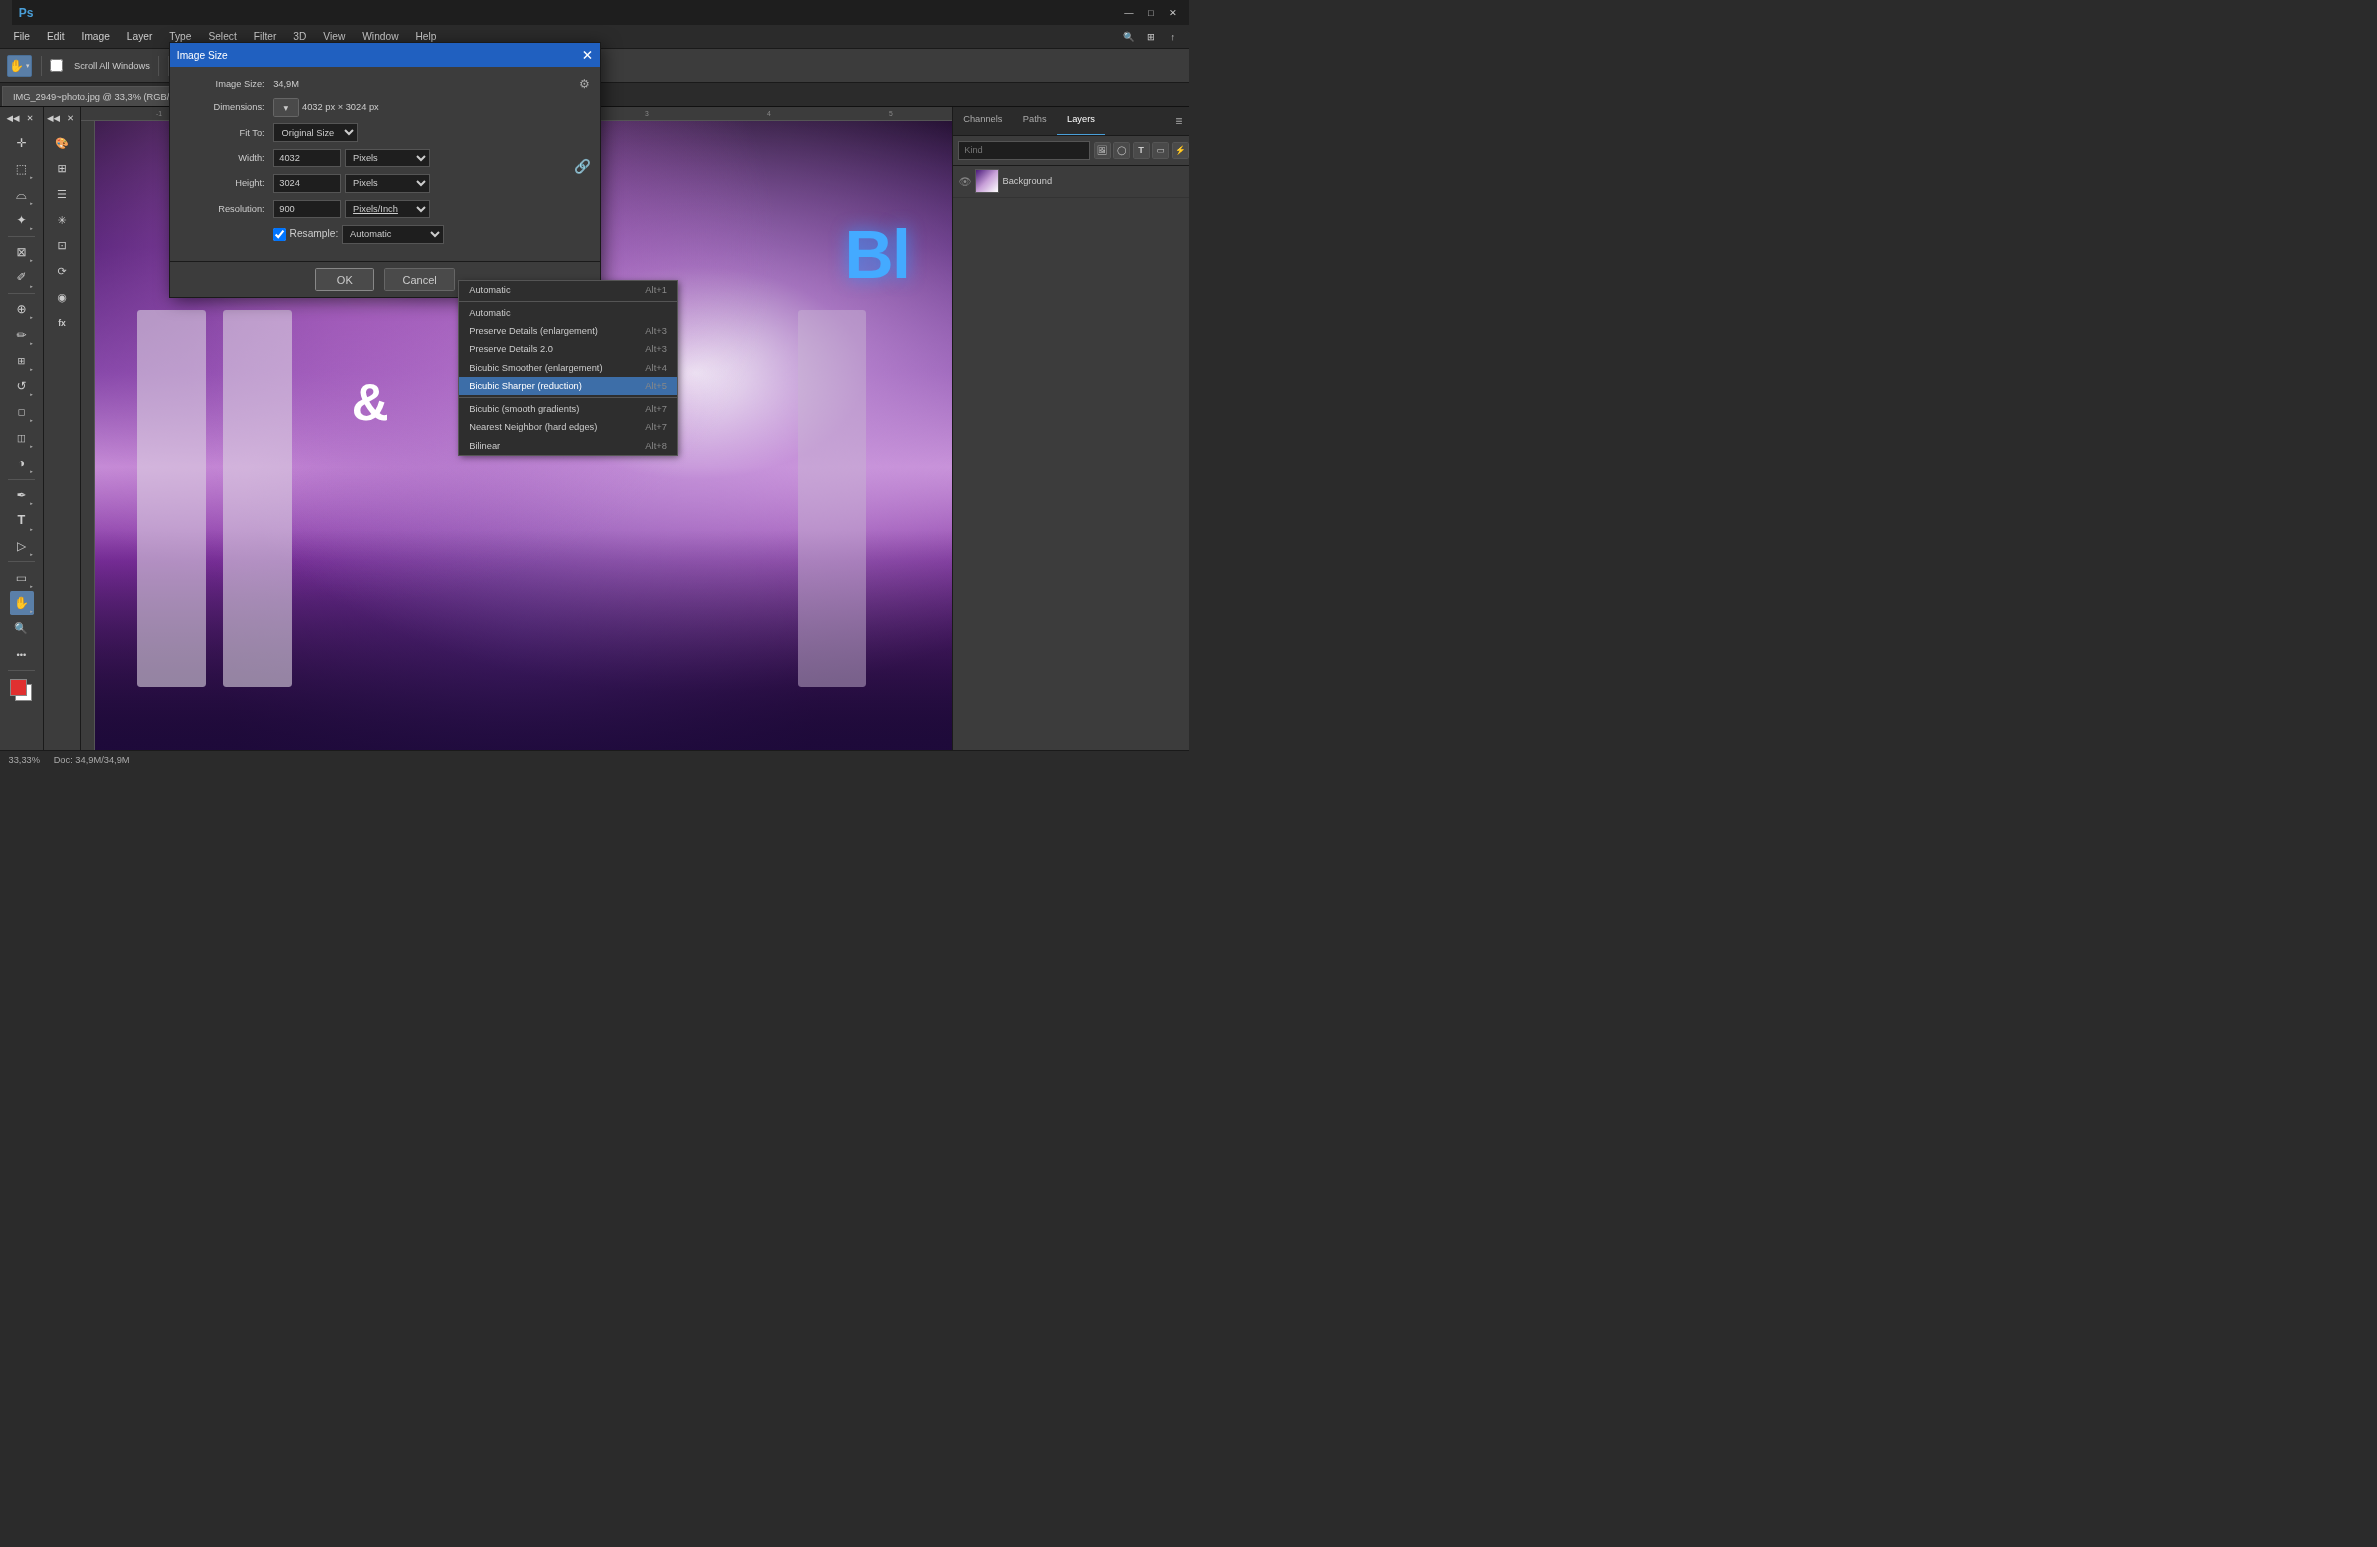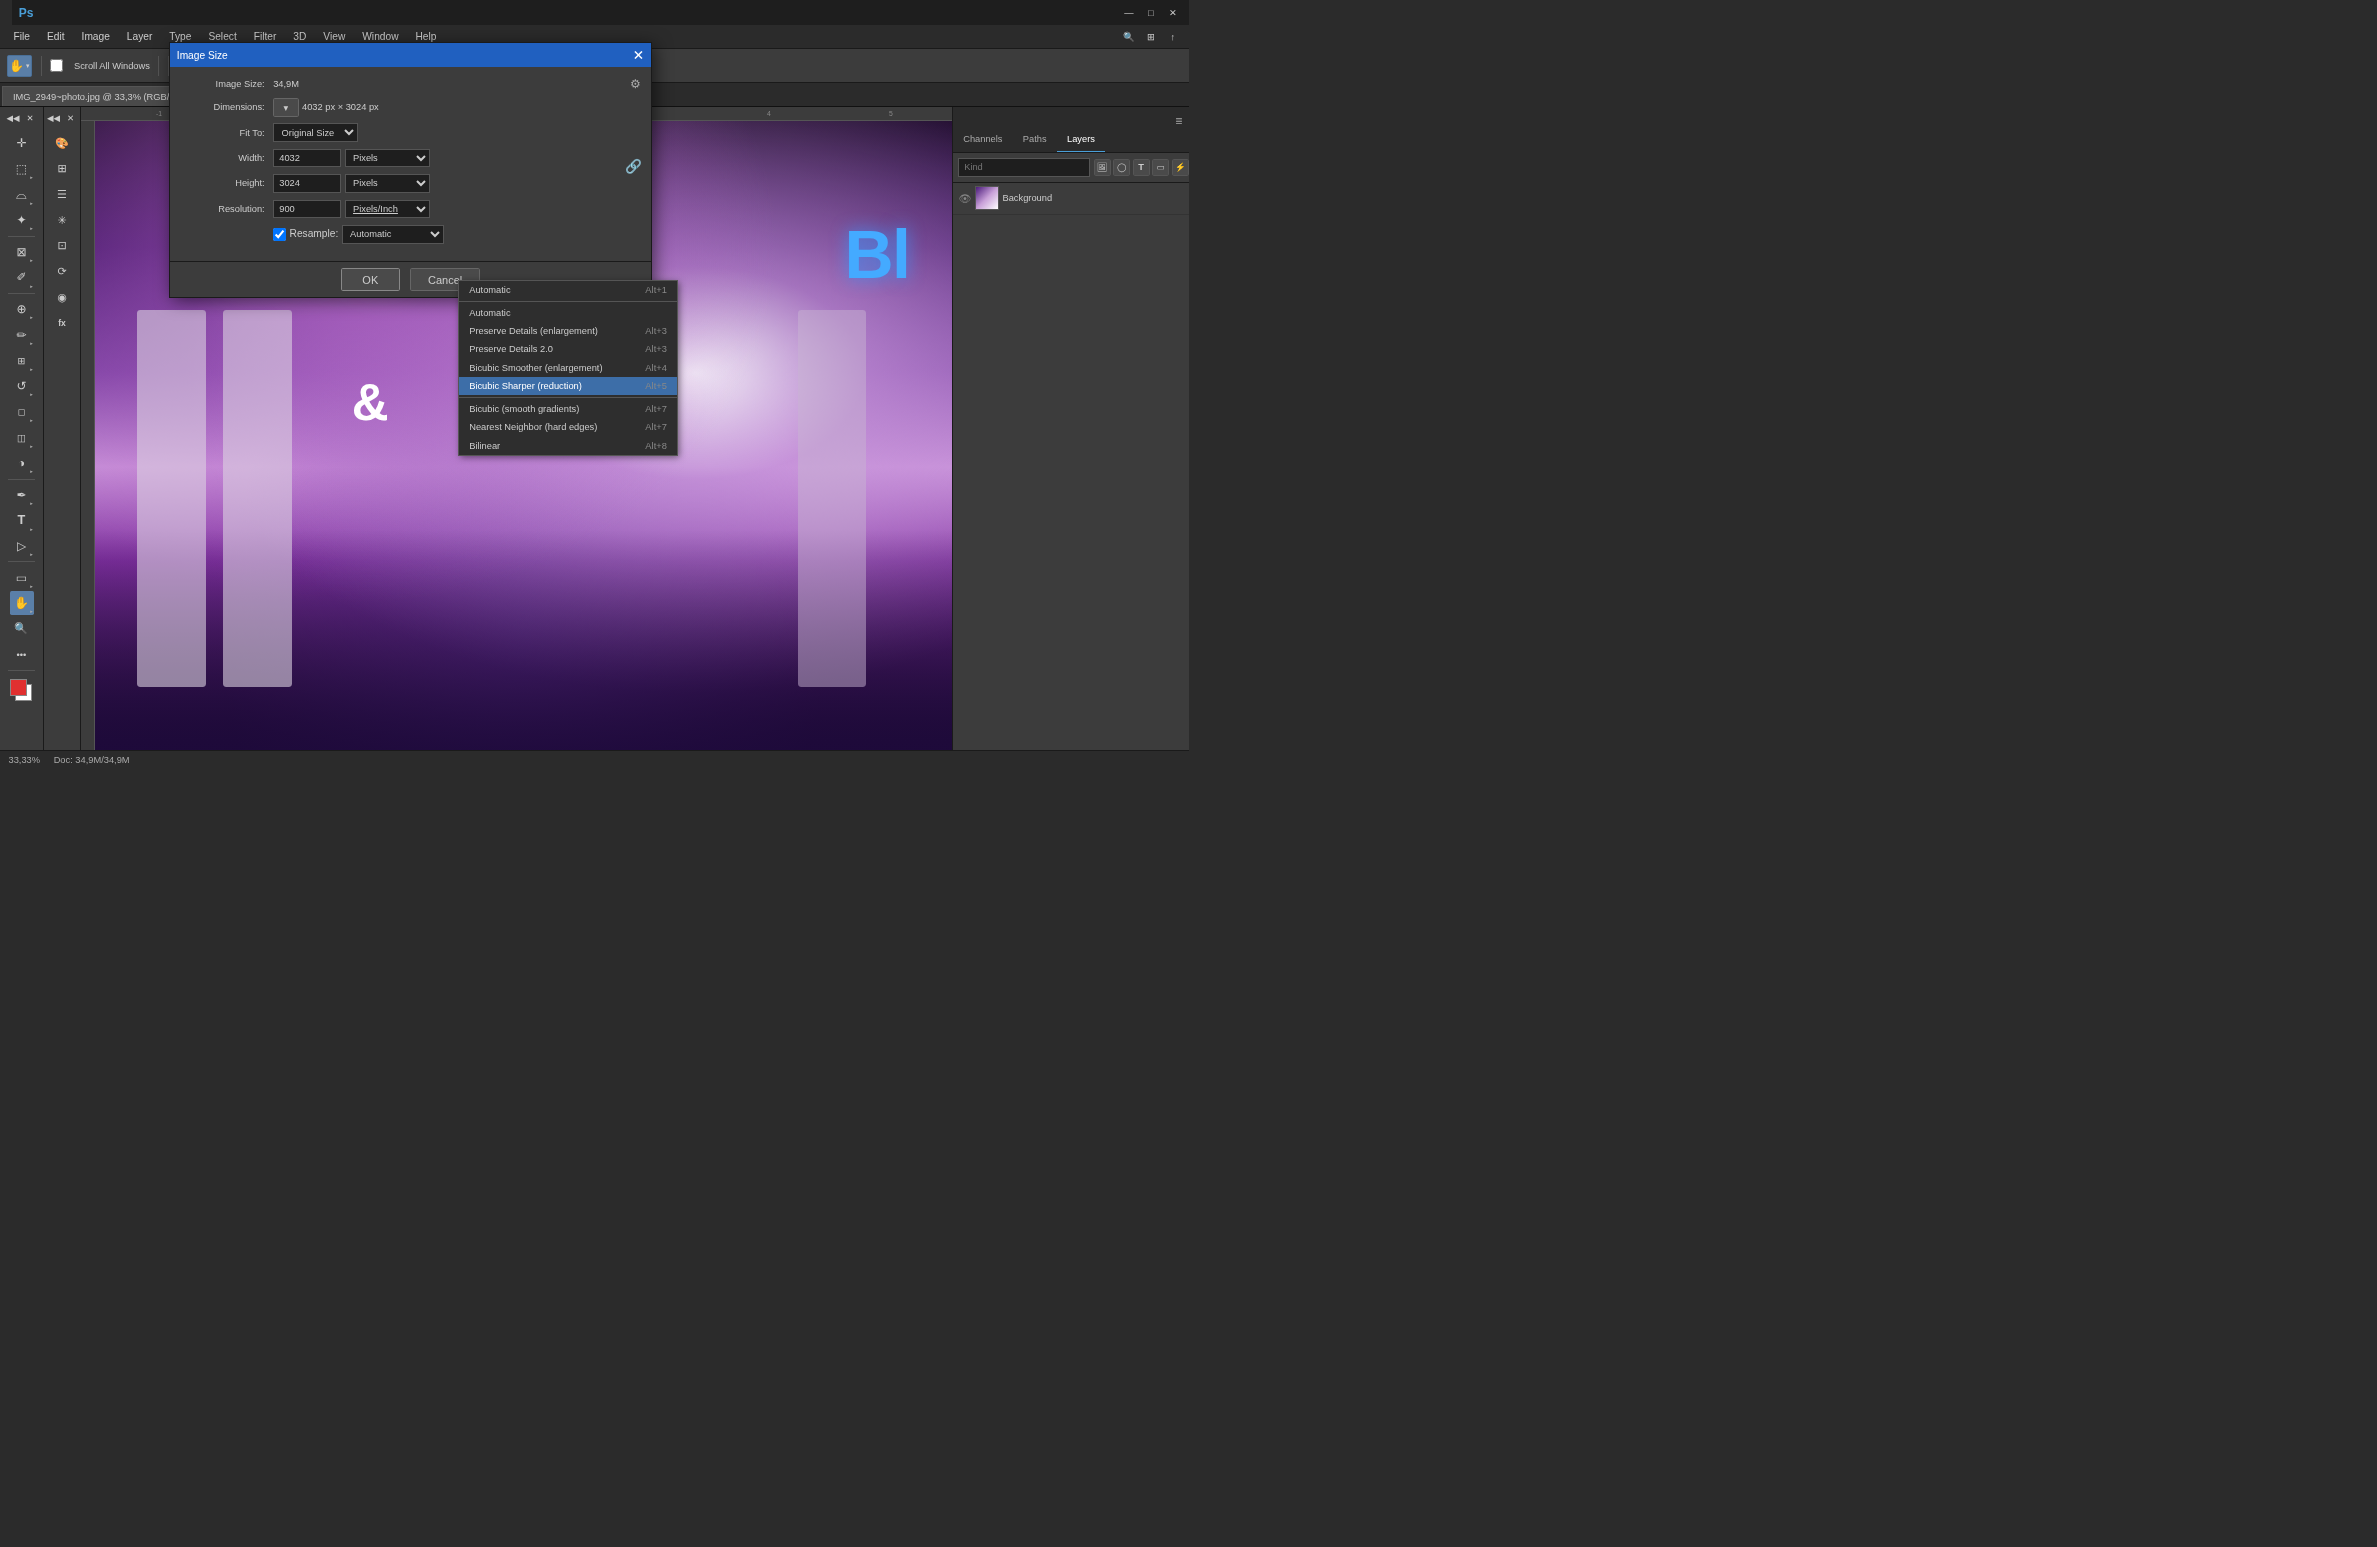--- a/index.html
+++ b/index.html
@@ -312,21 +312,20 @@
       display: flex;
       background: #2b2b2b;
       border-bottom: 0.8px solid #1a1a1a;
     }
     .panel-tab {
       padding: 6.8px 10.2px;
       font-size: 9.3px;
       color: #aaa;
       cursor: pointer;
       border-bottom: 1.7px solid transparent;
-      margin-top: 20px;
     }
     .panel-tab.active {
       color: #fff;
       border-bottom: 1.7px solid #4a9fd8;
     }
     .panel-menu-btn {
       margin-left: auto;
       padding: 6.8px 6.8px;
       cursor: pointer;
       color: #aaa;
@@ -367,21 +366,21 @@
       font-size: 8.5px;
       color: #ccc;
       border-radius: 1.7px;
     }
 
     
     #image-size-dialog {
       position: absolute;
       top: 42px;
       left: 169px;
-      width: 483px;
+      width: 432px;
       background: #3c3c3c;
       border: 0.8px solid #1a1a1a;
       box-shadow: 3.4px 3.4px 17px rgba(0,0,0,0.6);
       z-index: 100;
     }
     #dialog-title-bar {
       background: #2060c0;
       height: 24px;
       display: flex;
       align-items: center;

